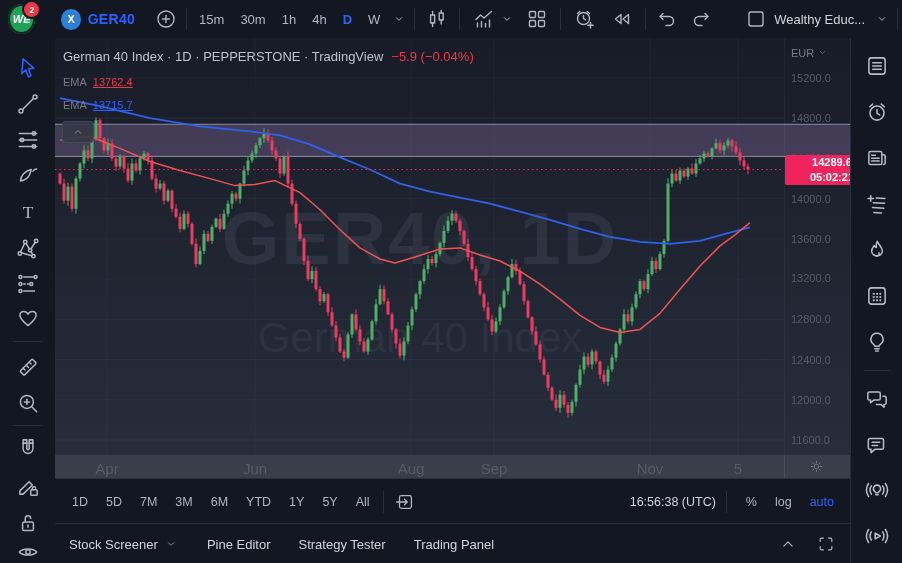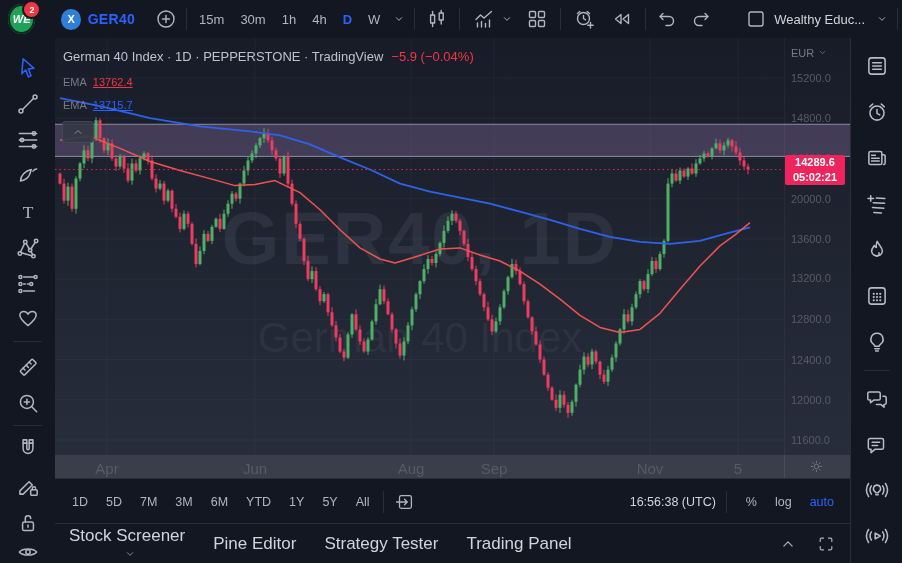--- a/index.html
+++ b/index.html
@@ -44,40 +44,40 @@
   .ema-row{position:absolute;left:8px;font-size:11px;color:#787b86;white-space:nowrap;}
   .ema-row b{font-weight:normal;margin-left:6px;text-decoration:underline;}
   #ema1{top:38px;} #ema1 b{color:#f23645;}
   #ema2{top:61px;} #ema2 b{color:#2962ff;}
   #collapse-btn{position:absolute;left:7px;top:83px;width:30px;height:20px;background:rgba(52,57,70,0.9);
      border:1px solid rgba(255,255,255,0.08);border-radius:4px;color:#9b9fa9;display:flex;align-items:center;justify-content:center;cursor:pointer;}
   #collapse-btn svg{width:14px;height:14px;}
   #eur-label{position:absolute;left:736px;top:8px;font-size:11px;color:#787b86;display:flex;align-items:center;cursor:pointer;}
   .ptick{position:absolute;left:736px;font-size:11px;color:#565b66;transform:translateY(-50%);}
   #last-label{position:absolute;left:730px;width:60px;height:30px;background:#f0245c;border-radius:2px;color:#fff;
-     font-size:11px;font-weight:bold;text-align:center;line-height:15px;z-index:4;}
+     font-size:11px;font-weight:bold;text-align:center;line-height:15px;z-index:4;padding-left:17px;}
   #axis-sep{position:absolute;left:729px;top:0;width:1px;height:417px;background:rgba(255,255,255,0.045);}
   
   #time-axis{position:absolute;left:55px;top:455px;width:795px;height:23px;background:#3a3e4a;cursor:ew-resize;}
   .ttick{position:absolute;top:5px;font-size:15px;color:#565b66;transform:translateX(-50%);}
   #ta-sep{position:absolute;left:729px;top:0;width:1px;height:23px;background:rgba(255,255,255,0.08);}
   #ta-gear{position:absolute;left:753px;top:3px;width:17px;height:17px;color:#6b707e;cursor:pointer;}
   
   #range-bar{position:absolute;left:55px;top:478px;width:795px;height:45px;background:#131722;border-top:1px solid #2a2e39;
      display:flex;align-items:center;}
   .range-btn{padding:0 9px;font-size:12.5px;color:#b2b5be;cursor:pointer;}
   #goto-date{width:22px;height:22px;color:#b2b5be;margin-left:6px;cursor:pointer;}
   #rb-spacer{flex:1;}
   #clock{font-size:12.5px;color:#d1d4dc;cursor:pointer;}
   .rb-right{font-size:12.5px;color:#b2b5be;padding:0 9px;cursor:pointer;}
   #auto-btn{color:#2962ff;padding-right:16px;}
   
   #footer-bar{position:absolute;left:55px;top:523px;width:795px;height:40px;background:#131722;border-top:1px solid #2a2e39;
      display:flex;align-items:center;}
-  .ftab{font-size:17px;color:#d1d4dc;padding:0 14px;cursor:pointer;display:flex;align-items:center;white-space:nowrap;flex-direction:column;}
+  .ftab{font-size:13px;color:#d1d4dc;padding:0 14px;cursor:pointer;display:flex;align-items:center;white-space:nowrap;}
   .ftab .chev{color:#8a8e98;margin-left:5px;}
   #f-spacer{flex:1;}
   .f-icon{width:20px;height:20px;color:#b2b5be;margin-right:18px;cursor:pointer;}
 </style>
 </head>
 <body>
 
 <div id="app">
 
   <div id="topbar">
@@ -686,21 +686,21 @@
       <span class="chev" style="width:13px;height:13px;margin-left:2px">
           <svg class="ic" viewBox="0 0 24 24" fill="none" stroke="currentColor" stroke-width="1.4" stroke-linecap="round" stroke-linejoin="round">
             <path d="M8 10 L12 14 L16 10"></path>
           </svg>
         </span>
     </div>
     <div id="price-ticks">
         <div class="ptick" style="top: 40px;">15200.0</div>
         <div class="ptick" style="top: 80.224px;">14800.0</div>
         <div class="ptick" style="top: 120.448px;">14400.0</div>
-        <div class="ptick" style="top: 160.672px;">20000.0</div>
+        <div class="ptick" style="top: 160.672px;">14000.0</div>
         <div class="ptick" style="top: 200.896px;">13600.0</div>
         <div class="ptick" style="top: 240px;">13200.0</div>
         <div class="ptick" style="top: 281.344px;">12800.0</div>
         <div class="ptick" style="top: 321.568px;">12400.0</div>
         <div class="ptick" style="top: 361.792px;">12000.0</div>
         <div class="ptick" style="top: 402.016px;">11600.0</div>
       </div>
     <div id="last-label" style="top: 116.55px;">
       <div>14289.6</div>
       <div>05:02:21</div>

